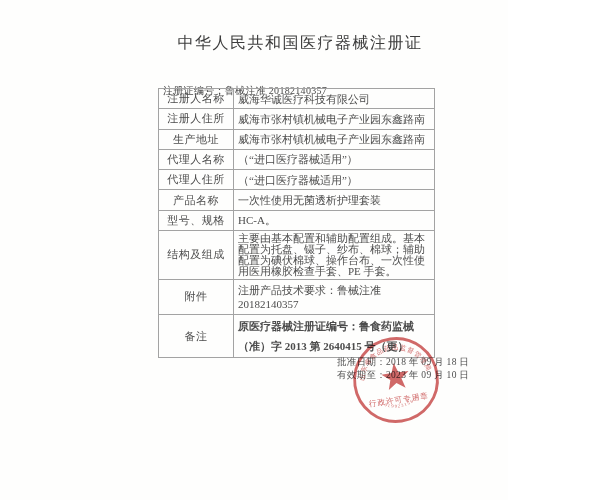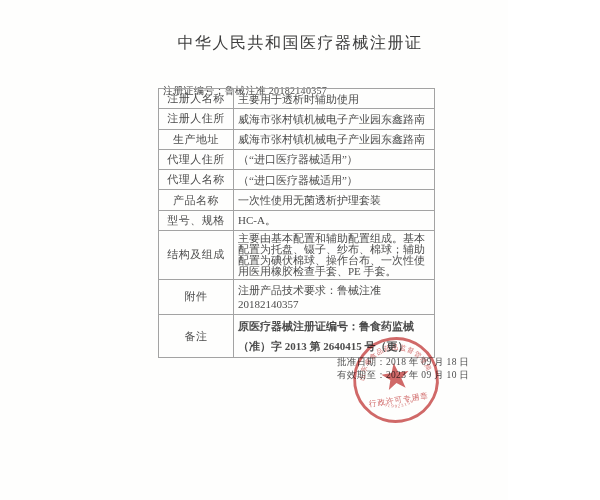--- a/index.html
+++ b/index.html
@@ -47,36 +47,36 @@
 <div class="sheet">
 
   <h1 class="title">中华人民共和国医疗器械注册证</h1>
 
   <div class="certline"><span>注册证编号：</span><span>鲁械注准 20182140357</span></div>
 
   <table class="cert">
     <tbody>
       <tr>
         <td class="lbl">注册人名称</td>
-        <td class="val">主要用于透析时辅助使用</td>
+        <td class="val">威海华诚医疗科技有限公司</td>
       </tr>
       <tr>
         <td class="lbl">注册人住所</td>
         <td class="val">威海市张村镇机械电子产业园东鑫路南</td>
       </tr>
       <tr>
         <td class="lbl">生产地址</td>
         <td class="val">威海市张村镇机械电子产业园东鑫路南</td>
       </tr>
       <tr>
-        <td class="lbl">代理人住所</td>
+        <td class="lbl">代理人名称</td>
         <td class="val">（“进口医疗器械适用”）</td>
       </tr>
       <tr>
-        <td class="lbl">代理人名称</td>
+        <td class="lbl">代理人住所</td>
         <td class="val">（“进口医疗器械适用”）</td>
       </tr>
       <tr>
         <td class="lbl">产品名称</td>
         <td class="val">一次性使用无菌透析护理套装</td>
       </tr>
       <tr>
         <td class="lbl">型号、规格</td>
         <td class="val">HC-A。</td>
       </tr>

